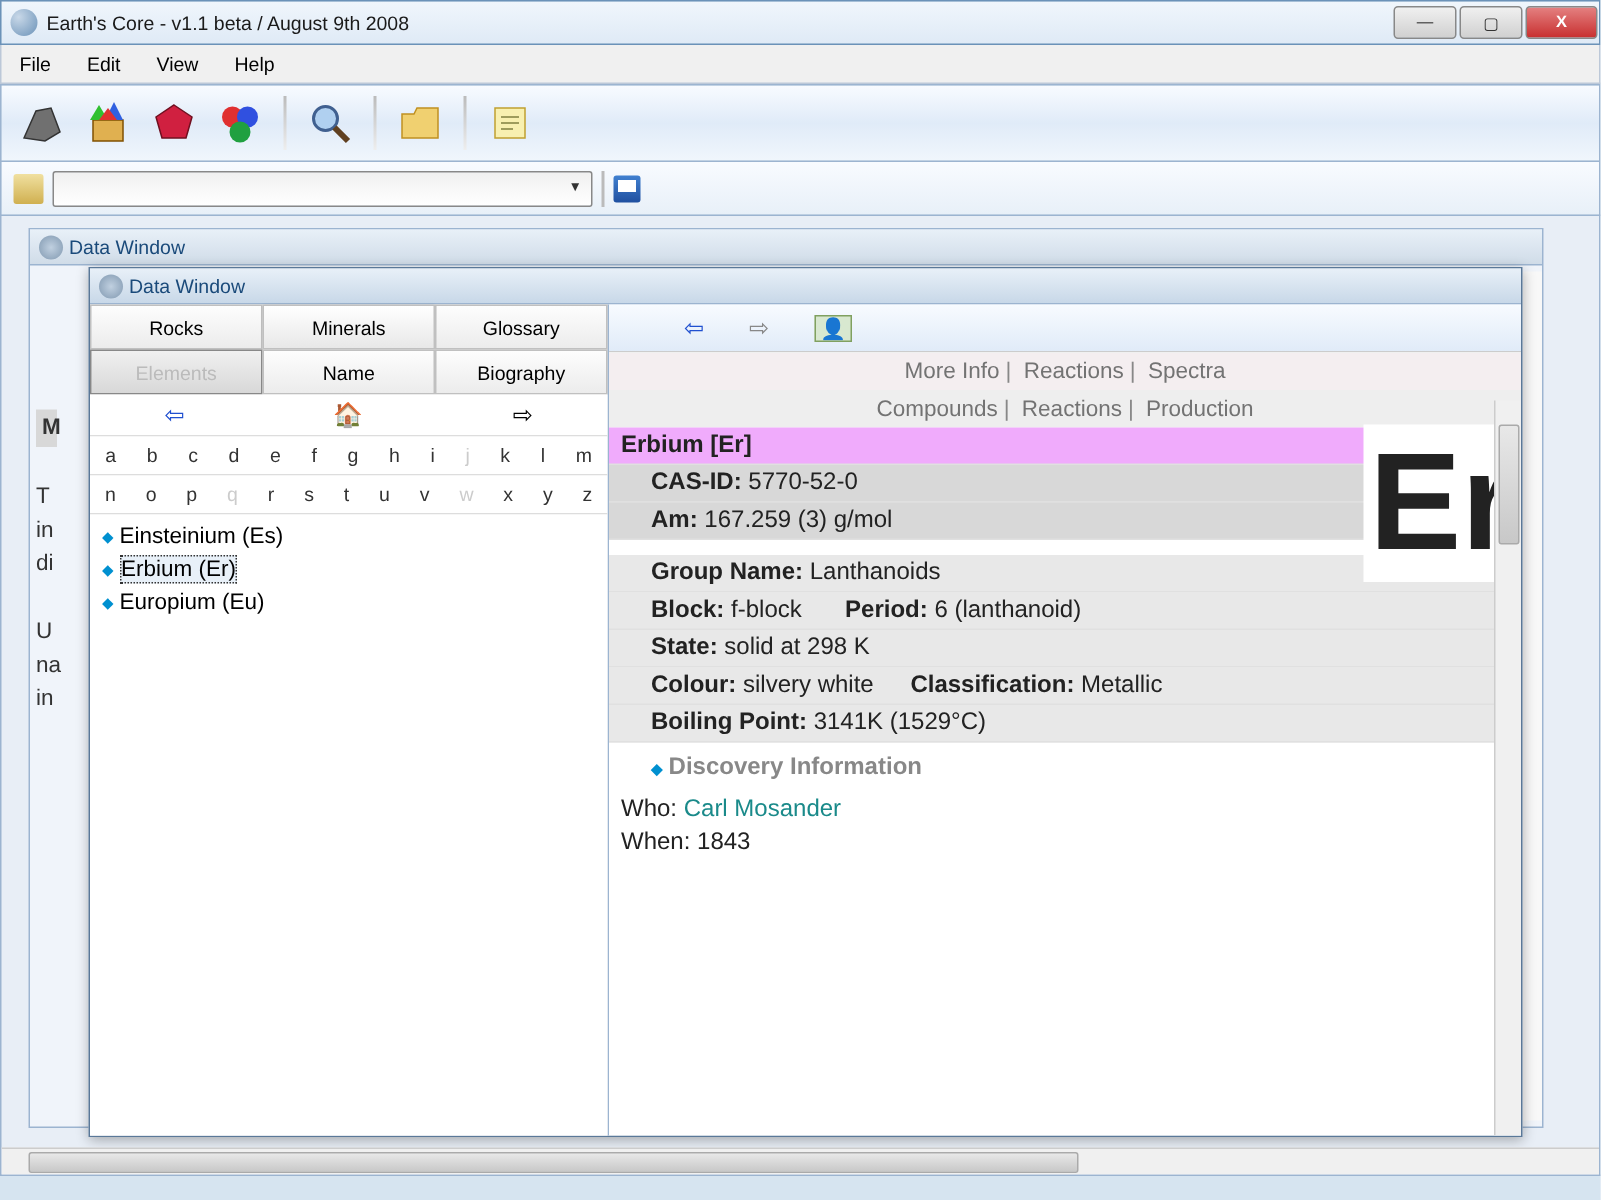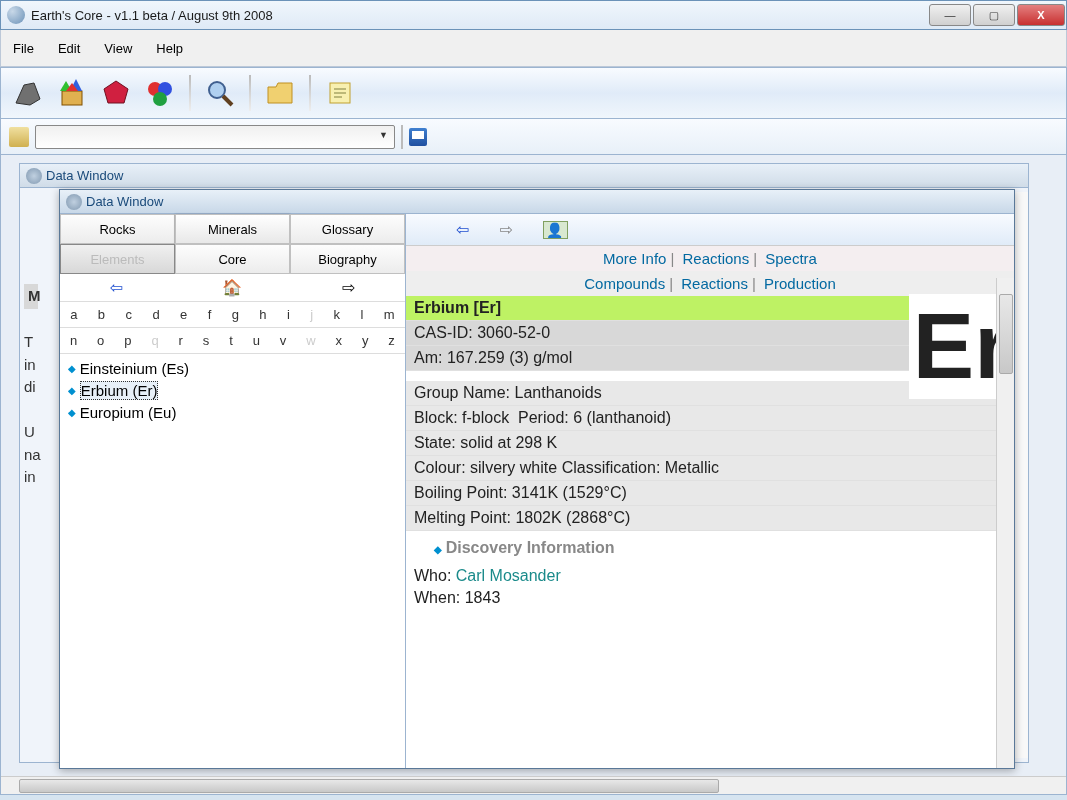--- a/index.html
+++ b/index.html
@@ -2,21 +2,21 @@
 <html><head>
 <meta charset="utf-8">
 <style>
 * { box-sizing: border-box; margin: 0; padding: 0; font-family: "Segoe UI", Tahoma, sans-serif; }
 body { width: 1067px; height: 800px; overflow: hidden; background: #d6e4f0; }
 .titlebar { height: 30px; background: linear-gradient(#f0f6fc,#dfeaf6); border: 1px solid #6b92b8; display: flex; align-items: center; padding-left: 6px; font-size: 13px; color: #1a1a1a; }
 .titlebar .icon { width: 18px; height: 18px; background: radial-gradient(circle at 30% 30%, #c8d8e8, #6b92b8); border-radius: 50%; margin-right: 6px; }
 .titlebar .spacer { flex: 1; }
 .winbtn { width: 42px; height: 22px; margin: 0 1px; background: linear-gradient(#f0f0f0,#d0d0d0); border: 1px solid #888; border-radius: 3px; display: flex; align-items: center; justify-content: center; font-size: 11px; color: #333; cursor: pointer; }
 .winbtn.close { background: linear-gradient(#e48080,#c83030); color: #fff; font-weight: bold; width: 48px; }
-.menubar { height: 37px; background: #f0f0f0; border: 1px solid #bcc8d8; border-top: none; display: flex; align-items: center; font-size: 13px; }
+.menubar { height: 26px; background: #f0f0f0; border: 1px solid #bcc8d8; border-top: none; display: flex; align-items: center; font-size: 13px; }
 .menubar span { padding: 4px 12px; cursor: pointer; }
 .toolbar1 { height: 52px; background: linear-gradient(#f8fbff,#e0ebf8,#f0f6fc); border: 1px solid #9cb4d0; display: flex; align-items: center; padding: 0 8px; gap: 6px; }
 .tbtn { width: 38px; height: 38px; display: flex; align-items: center; justify-content: center; border-radius: 3px; cursor: pointer; }
 .tbtn svg { width: 32px; height: 32px; }
 .tdiv { width: 2px; height: 36px; background: linear-gradient(#bbb,#eee); margin: 0 4px; }
 .toolbar2 { height: 36px; background: linear-gradient(#f8fbff,#e8f0f8); border: 1px solid #9cb4d0; border-top: none; display: flex; align-items: center; padding: 0 8px; gap: 6px; }
 .toolbar2 .small-icon { width: 20px; height: 20px; background: linear-gradient(#f0e0a0,#d0b050); border-radius: 2px; cursor: pointer; }
 .toolbar2 .combo { width: 360px; height: 24px; background: linear-gradient(#f0f0f0,#fff); border: 1px solid #888; border-radius: 2px; position: relative; }
 .toolbar2 .combo::after { content: "▼"; position: absolute; right: 6px; top: 4px; font-size: 9px; color: #333; }
 .toolbar2 .save-icon { width: 18px; height: 18px; background: linear-gradient(#4080d0,#2050a0); border-radius: 2px; cursor: pointer; position: relative; }
@@ -42,28 +42,28 @@
 .alpharow span.dis { color:#ccc; }
 .elemlist { flex:1; background:#fff; padding:4px; overflow-y:auto; position:relative; }
 .elemlist .item { padding:2px 4px; font-size:15px; display:flex; align-items:center; gap:4px; cursor:pointer; }
 .elemlist .item .bullet { color:#0090d0; font-size:10px; }
 .elemlist .item.sel span.txt { border:1px dotted #333; background:#e8f0f8; }
 .right-pane { flex:1; display:flex; flex-direction:column; }
 .right-tb { height:32px; background: linear-gradient(#f8fbff,#e0ebf8); border-bottom:1px solid #ccc; display:flex; align-items:center; gap:30px; padding-left:50px; font-size:16px; }
 .right-tb span { cursor:pointer; color:#2050a0; }
 .infobody { flex:1; background:#fff; overflow-y:auto; font-size:16px; color:#222; font-family: Verdana, sans-serif; position:relative; }
 .linkbar { text-align:center; padding:4px 0; font-size:15px; }
-.linkbar a { color:#0369a1; cursor:pointer; }
+.linkbar a { color:#737373; cursor:pointer; }
 .linkbar .sep { color:#888; margin:0 4px; }
 .row { padding:3px 8px; border-bottom:1px solid #e0e0e0; }
-.row.dark { background:#bef264; }
+.row.dark { background:#f0abfc; }
 .row.med { background:#d8d8d8; }
 .row.light { background:#e8e8e8; }
 .row b { font-weight:bold; }
-.row .lbl { font-weight:normal; }
+.row .lbl { font-weight:bold;margin-left:20px; }
 .big-symbol { position:absolute; right:0; top:48px; font-size:92px; font-weight:bold; font-family: Arial, sans-serif; background:#fff; padding:0 4px;}
 .disc-hdr { font-weight:bold; color:#888; padding:8px;margin-left:20px; }
 .disc-hdr .bullet { color:#0090d0; font-size:10px; margin-right:4px; }
 .who { padding:2px 8px; }
 .who a { color:#1a8a8a; cursor:pointer; }
 .vscroll { position:absolute; right:0; top:32px; width:18px; bottom:0; background:#f0f0f0; border-left:1px solid #ccc;}
 .vscroll .thumb { position:absolute; top:16px; left:2px; width:14px; height:80px; background:linear-gradient(#e8e8e8,#c8c8c8); border:1px solid #aaa; border-radius:2px;}
 .hscroll { position:absolute; left:0; bottom:0; right:0; height:18px; background:#f0f0f0; border-top:1px solid #ccc;}
 .hscroll .thumb { position:absolute; left:18px; top:2px; height:14px; width:700px; background:linear-gradient(#e8e8e8,#c8c8c8); border:1px solid #aaa; border-radius:2px;}
 .back-right { position:absolute; right:0; top:28px; width:28px; bottom:4px; background:#f8f8f8; border-left:1px solid #ccc; font-size:13px; padding-top:320px; text-align:left; padding-left:4px; color:#333;}
@@ -174,21 +174,21 @@
     </div>
     <div class="front-body">
       <div class="left-pane">
         <div class="tabrow">
           <div class="tab">Rocks</div>
           <div class="tab raised">Minerals</div>
           <div class="tab">Glossary</div>
         </div>
         <div class="tabrow">
           <div class="tab sel">Elements</div>
-          <div class="tab">Core</div>
+          <div class="tab">Name</div>
           <div class="tab">Biography</div>
         </div>
         <div class="navrow">
           <span style="color:#2050d0">⇦</span>
           <span>🏠</span>
           <span>⇨</span>
         </div>
         <div class="alpharow" id="alpha1">
             <span>a</span>
             <span>b</span>
@@ -251,29 +251,28 @@
           </div>
           <div style="background:#eeeeee">
           <div class="linkbar">
             <a>Compounds</a><span class="sep">|</span>
             <a>Reactions</a><span class="sep">|</span>
             <a>Production</a>
           </div>
           </div>
           <div class="big-symbol">Er</div>
           <div class="row dark"><b>Erbium [Er]</b></div>
-          <div class="row med"><span class="lbl">CAS-ID:</span> <span>3060-52-0</span></div>
+          <div class="row med"><span class="lbl">CAS-ID:</span> <span>5770-52-0</span></div>
           <div class="row med"><span class="lbl">Am:</span> <span>167.259 (3) g/mol</span></div>
           <div style="height:10px;background:#fff"></div>
           <div class="row light"><span class="lbl">Group Name:</span> <span>Lanthanoids</span></div>
           <div class="row light"><span class="lbl">Block:</span> <span>f-block</span>&nbsp;&nbsp;<span class="lbl">Period:</span> <span>6 (lanthanoid)</span></div>
           <div class="row light"><span class="lbl">State:</span> <span>solid at 298 K</span></div>
           <div class="row light"><span class="lbl">Colour:</span> <span>silvery white</span> <span class="lbl">Classification:</span> <span>Metallic</span></div>
           <div class="row light"><span class="lbl">Boiling Point:</span> <span>3141K (1529°C)</span></div>
-          <div class="row light"><span class="lbl">Melting Point:</span> <span>1802K (2868°C)</span></div>
           <div class="disc-hdr"><span class="bullet">◆</span><span>Discovery Information</span></div>
           <div class="who"><span>Who:</span> <a>Carl Mosander</a></div>
           <div class="who"><span>When:</span> <span>1843</span></div>
 
           <div class="vscroll">
               <div class="thumb"></div>
             </div>
         </div>
       </div>
     </div>

